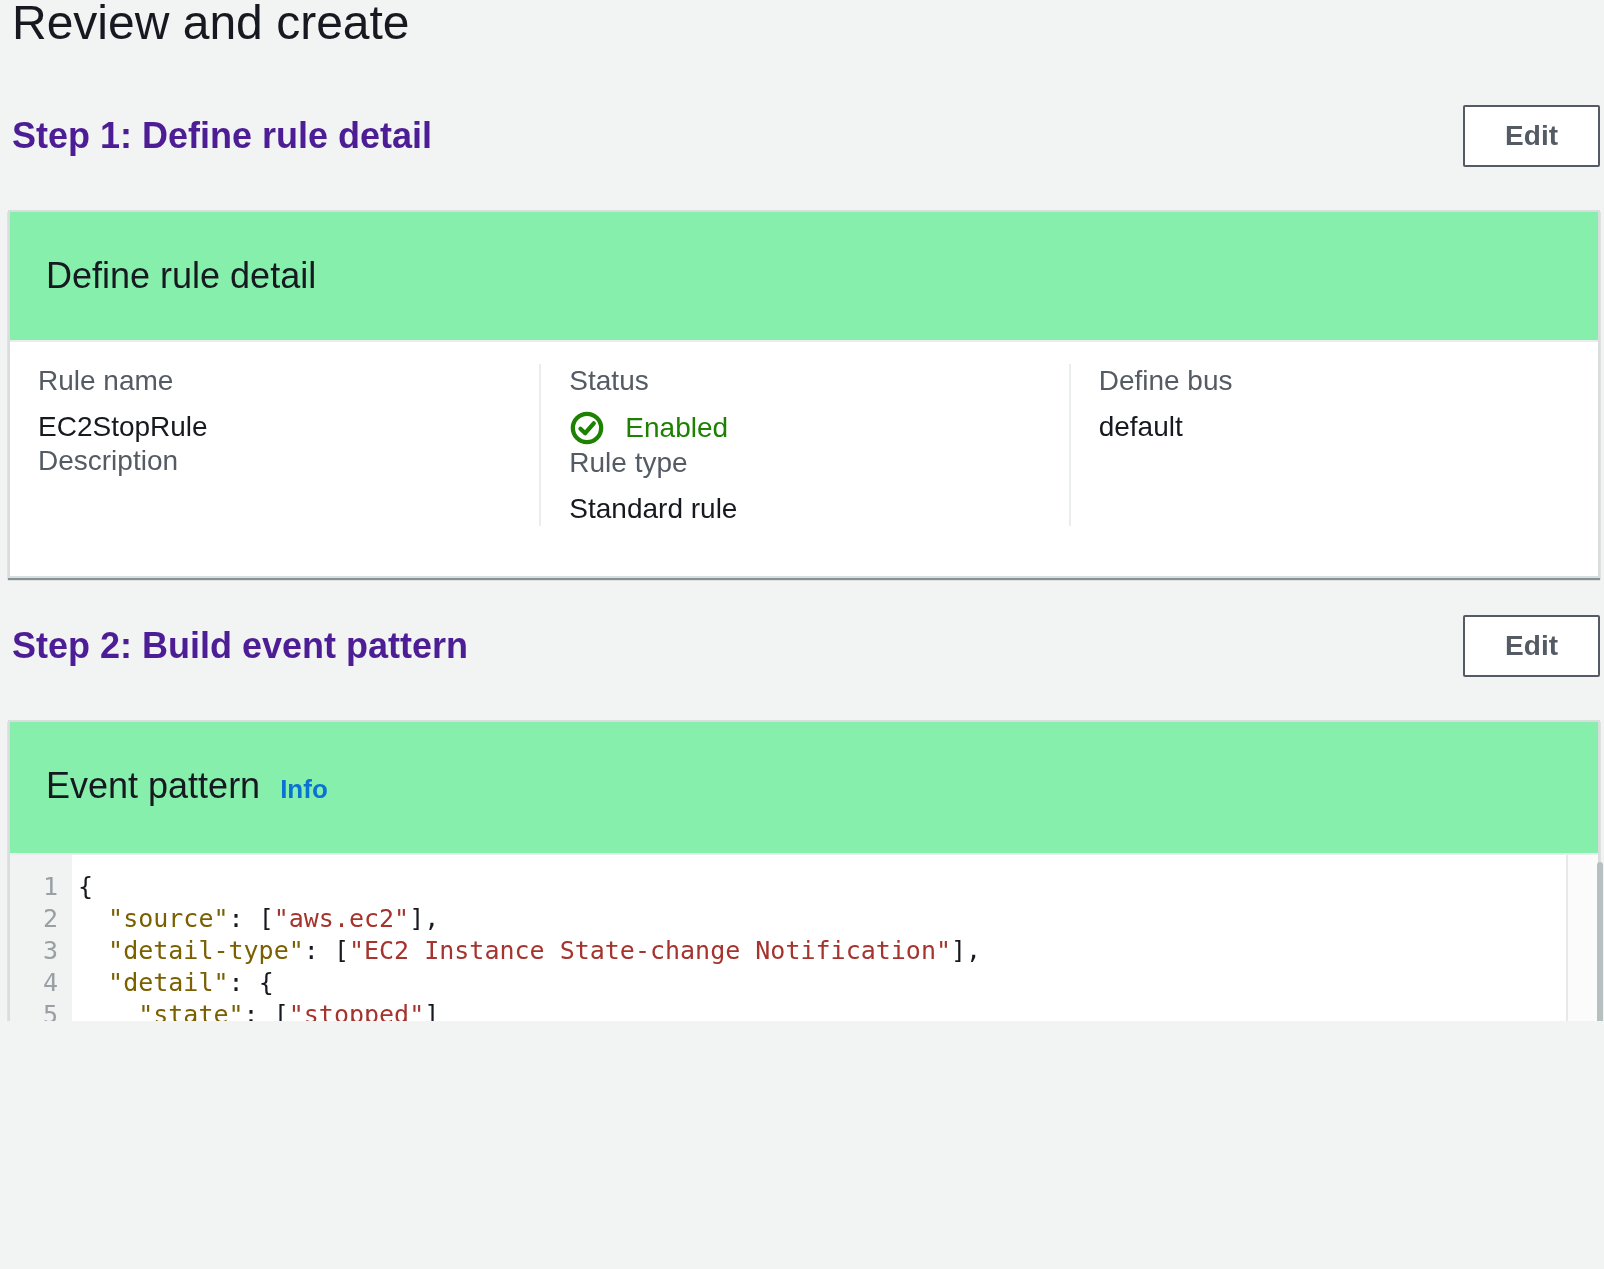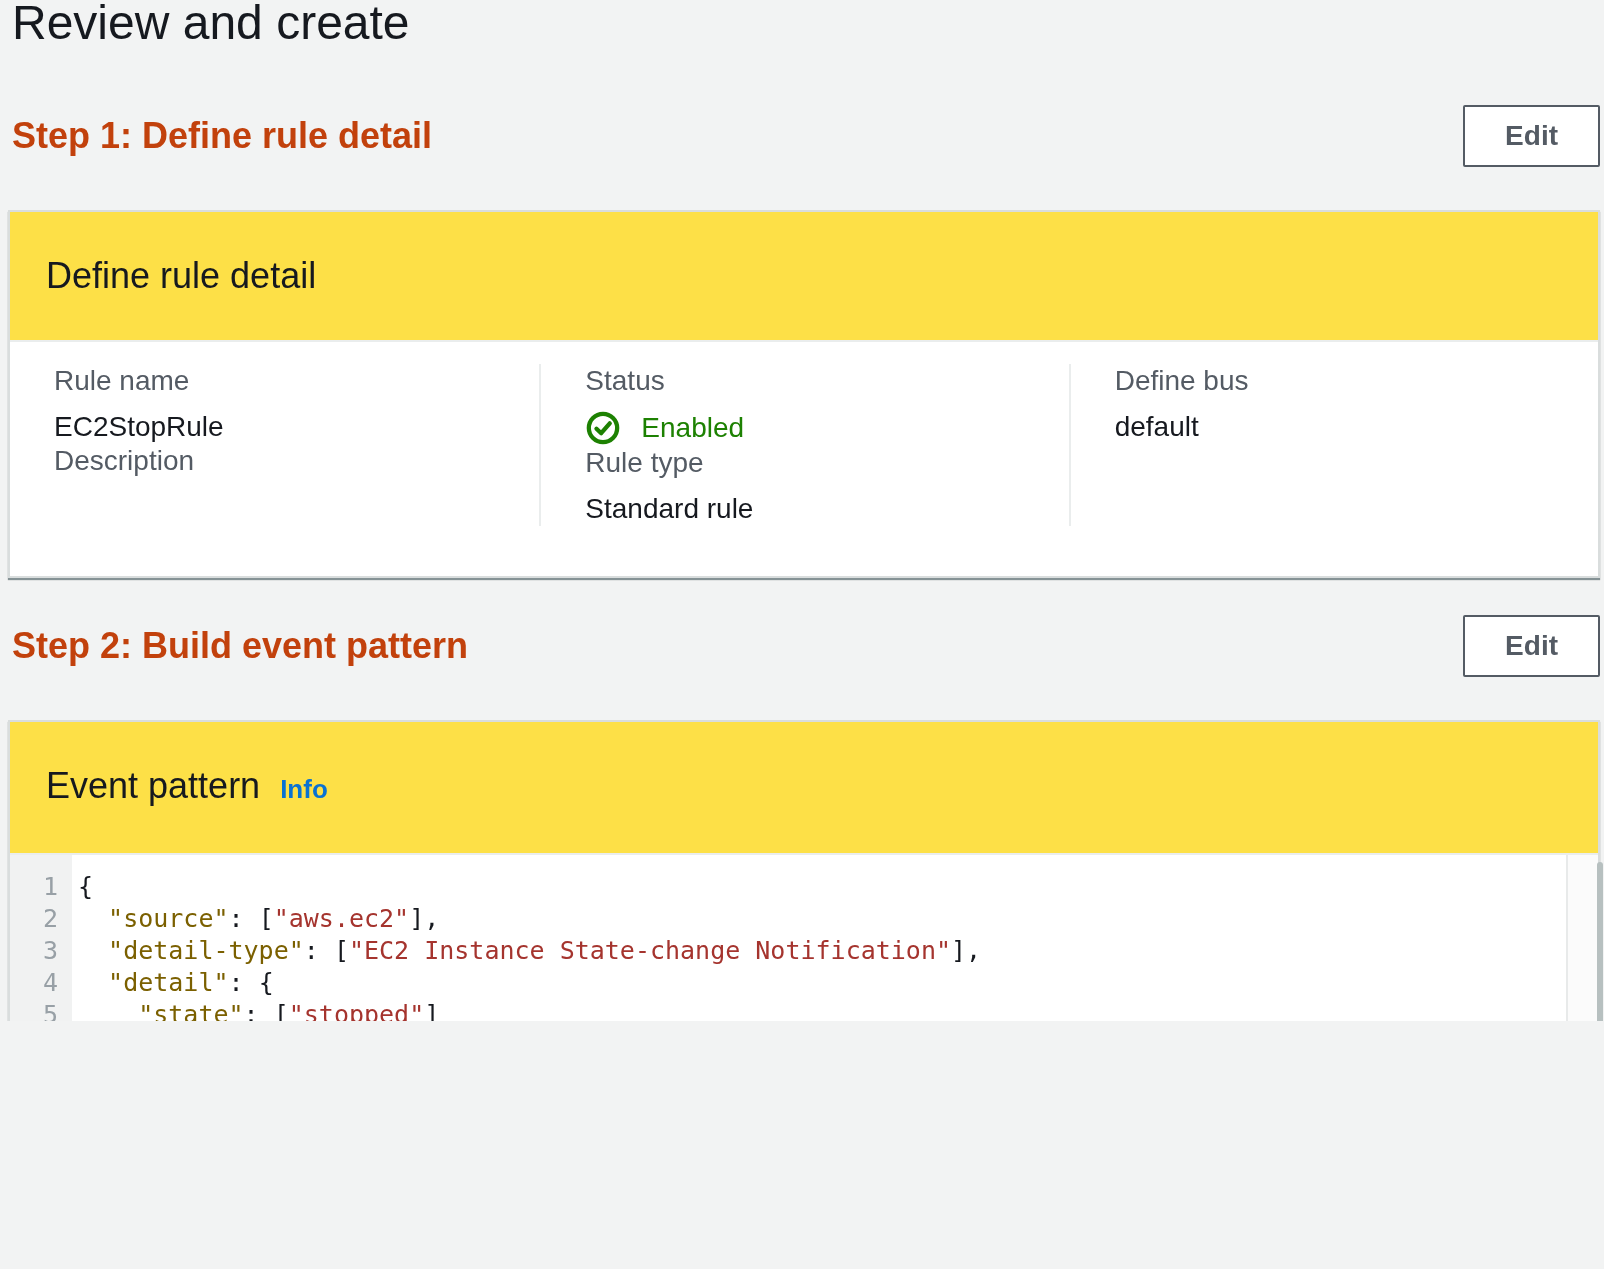--- a/index.html
+++ b/index.html
@@ -16,54 +16,54 @@
   .page-title{
     font-size:48px;line-height:54px;font-weight:400;
     margin:-4px 0 0 4px;color:#16191f;
   }
   .step-row{
     display:flex;align-items:center;justify-content:space-between;
     margin-top:54px;height:64px;
   }
   .step-row.second{margin-top:36px;}
   .step-heading{
-    font-size:36px;font-weight:700;color:#c2410c;margin-left:4px;
+    font-size:36px;font-weight:700;color:#4c1d95;margin-left:4px;
   }
   .btn{
     display:inline-flex;align-items:center;justify-content:center;
     background:#ffffff;border:2px solid #545b64;border-radius:2px;
     color:#545b64;font-weight:700;font-size:28px;
     font-family:"Liberation Sans","DejaVu Sans",sans-serif;
     padding:0 40px;height:62px;cursor:pointer;box-sizing:border-box;
   }
   .card{
     margin-top:42px;
     background:#ffffff;
     border:2px solid #d9dddd;
     box-shadow:0 2px 1px rgba(0,28,36,0.45);
     box-sizing:border-box;
   }
   .card-header{
-    background:#fde047;
+    background:#86efac;
     padding:38px 36px;
     border-bottom:2px solid #eaeded;
   }
   .card-title{
     font-size:36px;font-weight:400;color:#16191f;line-height:52px;
     display:flex;align-items:baseline;
   }
   .info-link{
     font-size:26px;font-weight:700;color:#0972d3;margin-left:20px;
     text-decoration:none;cursor:pointer;
   }
   .card-body{
     display:grid;grid-template-columns:1fr 1fr 1fr;
     padding:22px 0 50px 0;
   }
-  .col{padding-left:44px;box-sizing:border-box;}
+  .col{padding-left:28px;box-sizing:border-box;}
   .col.divided{border-left:2px solid #eaeded;}
   .field-label{
     font-size:28px;line-height:34px;color:#545b64;font-weight:400;
   }
   .field-value{
     font-size:28px;line-height:34px;color:#16191f;margin-top:12px;
   }
   .field + .field{}
   .status-value{
     display:flex;align-items:center;gap:20px;color:#1d8102;

